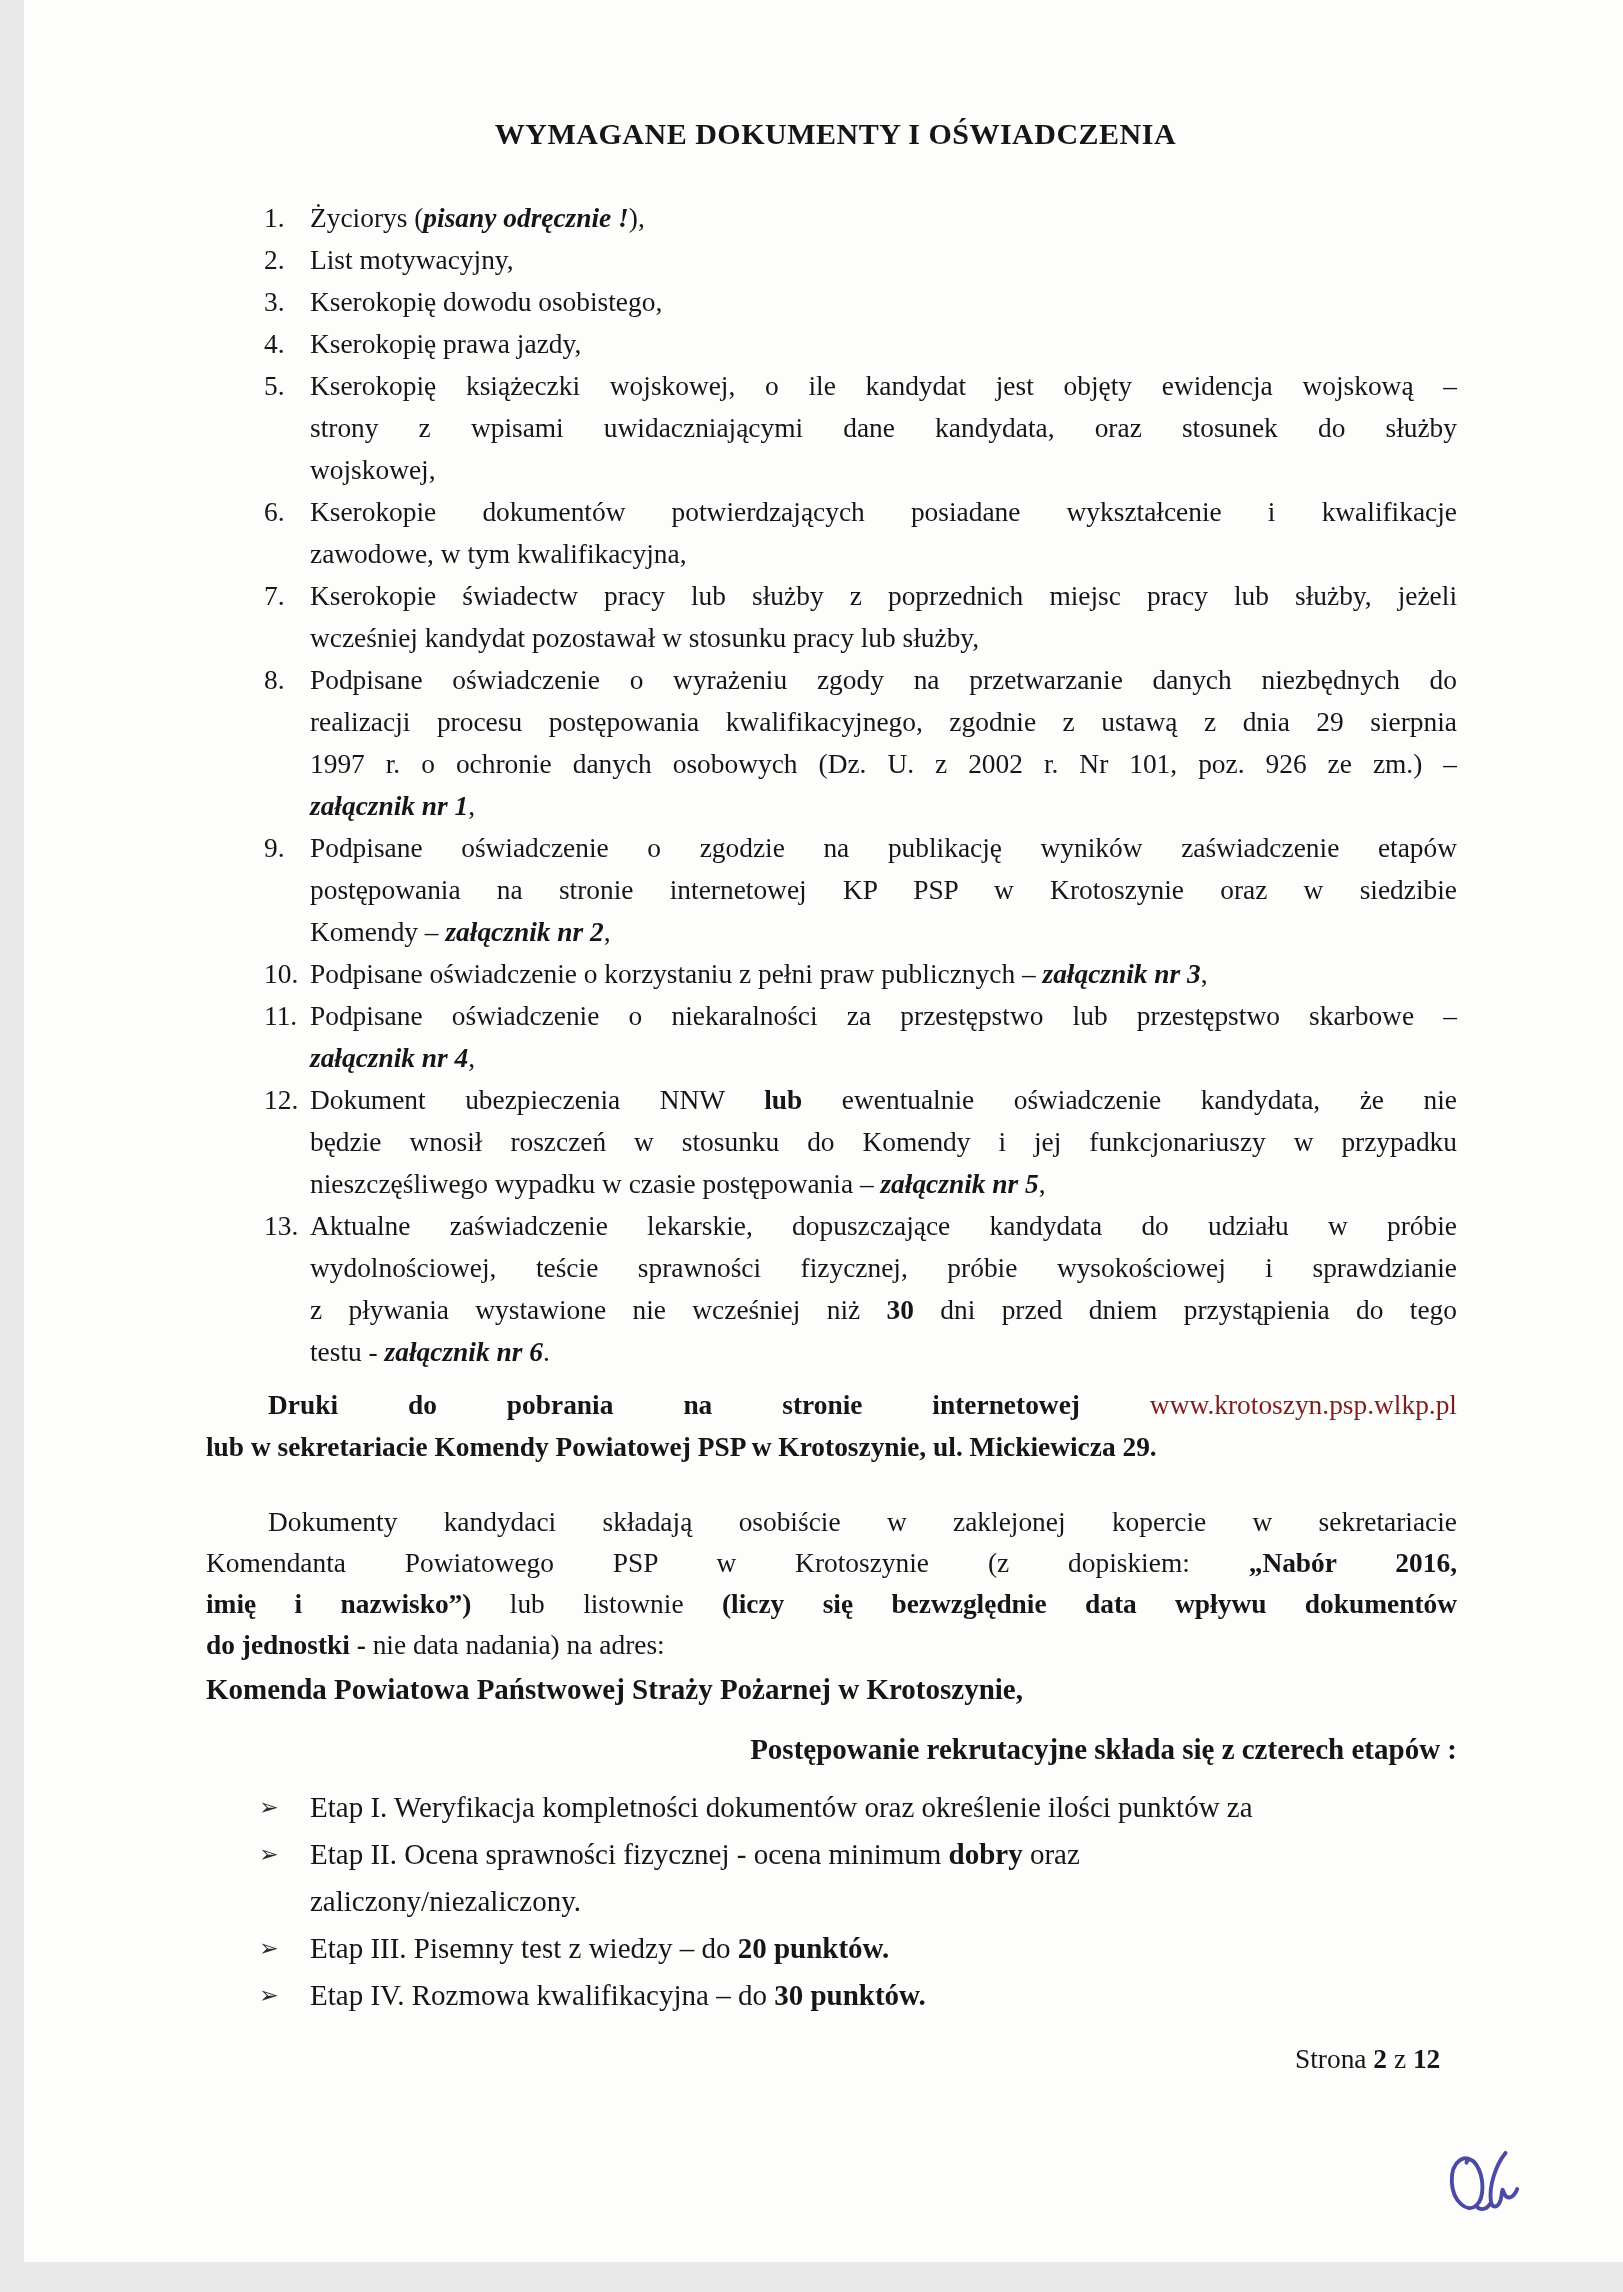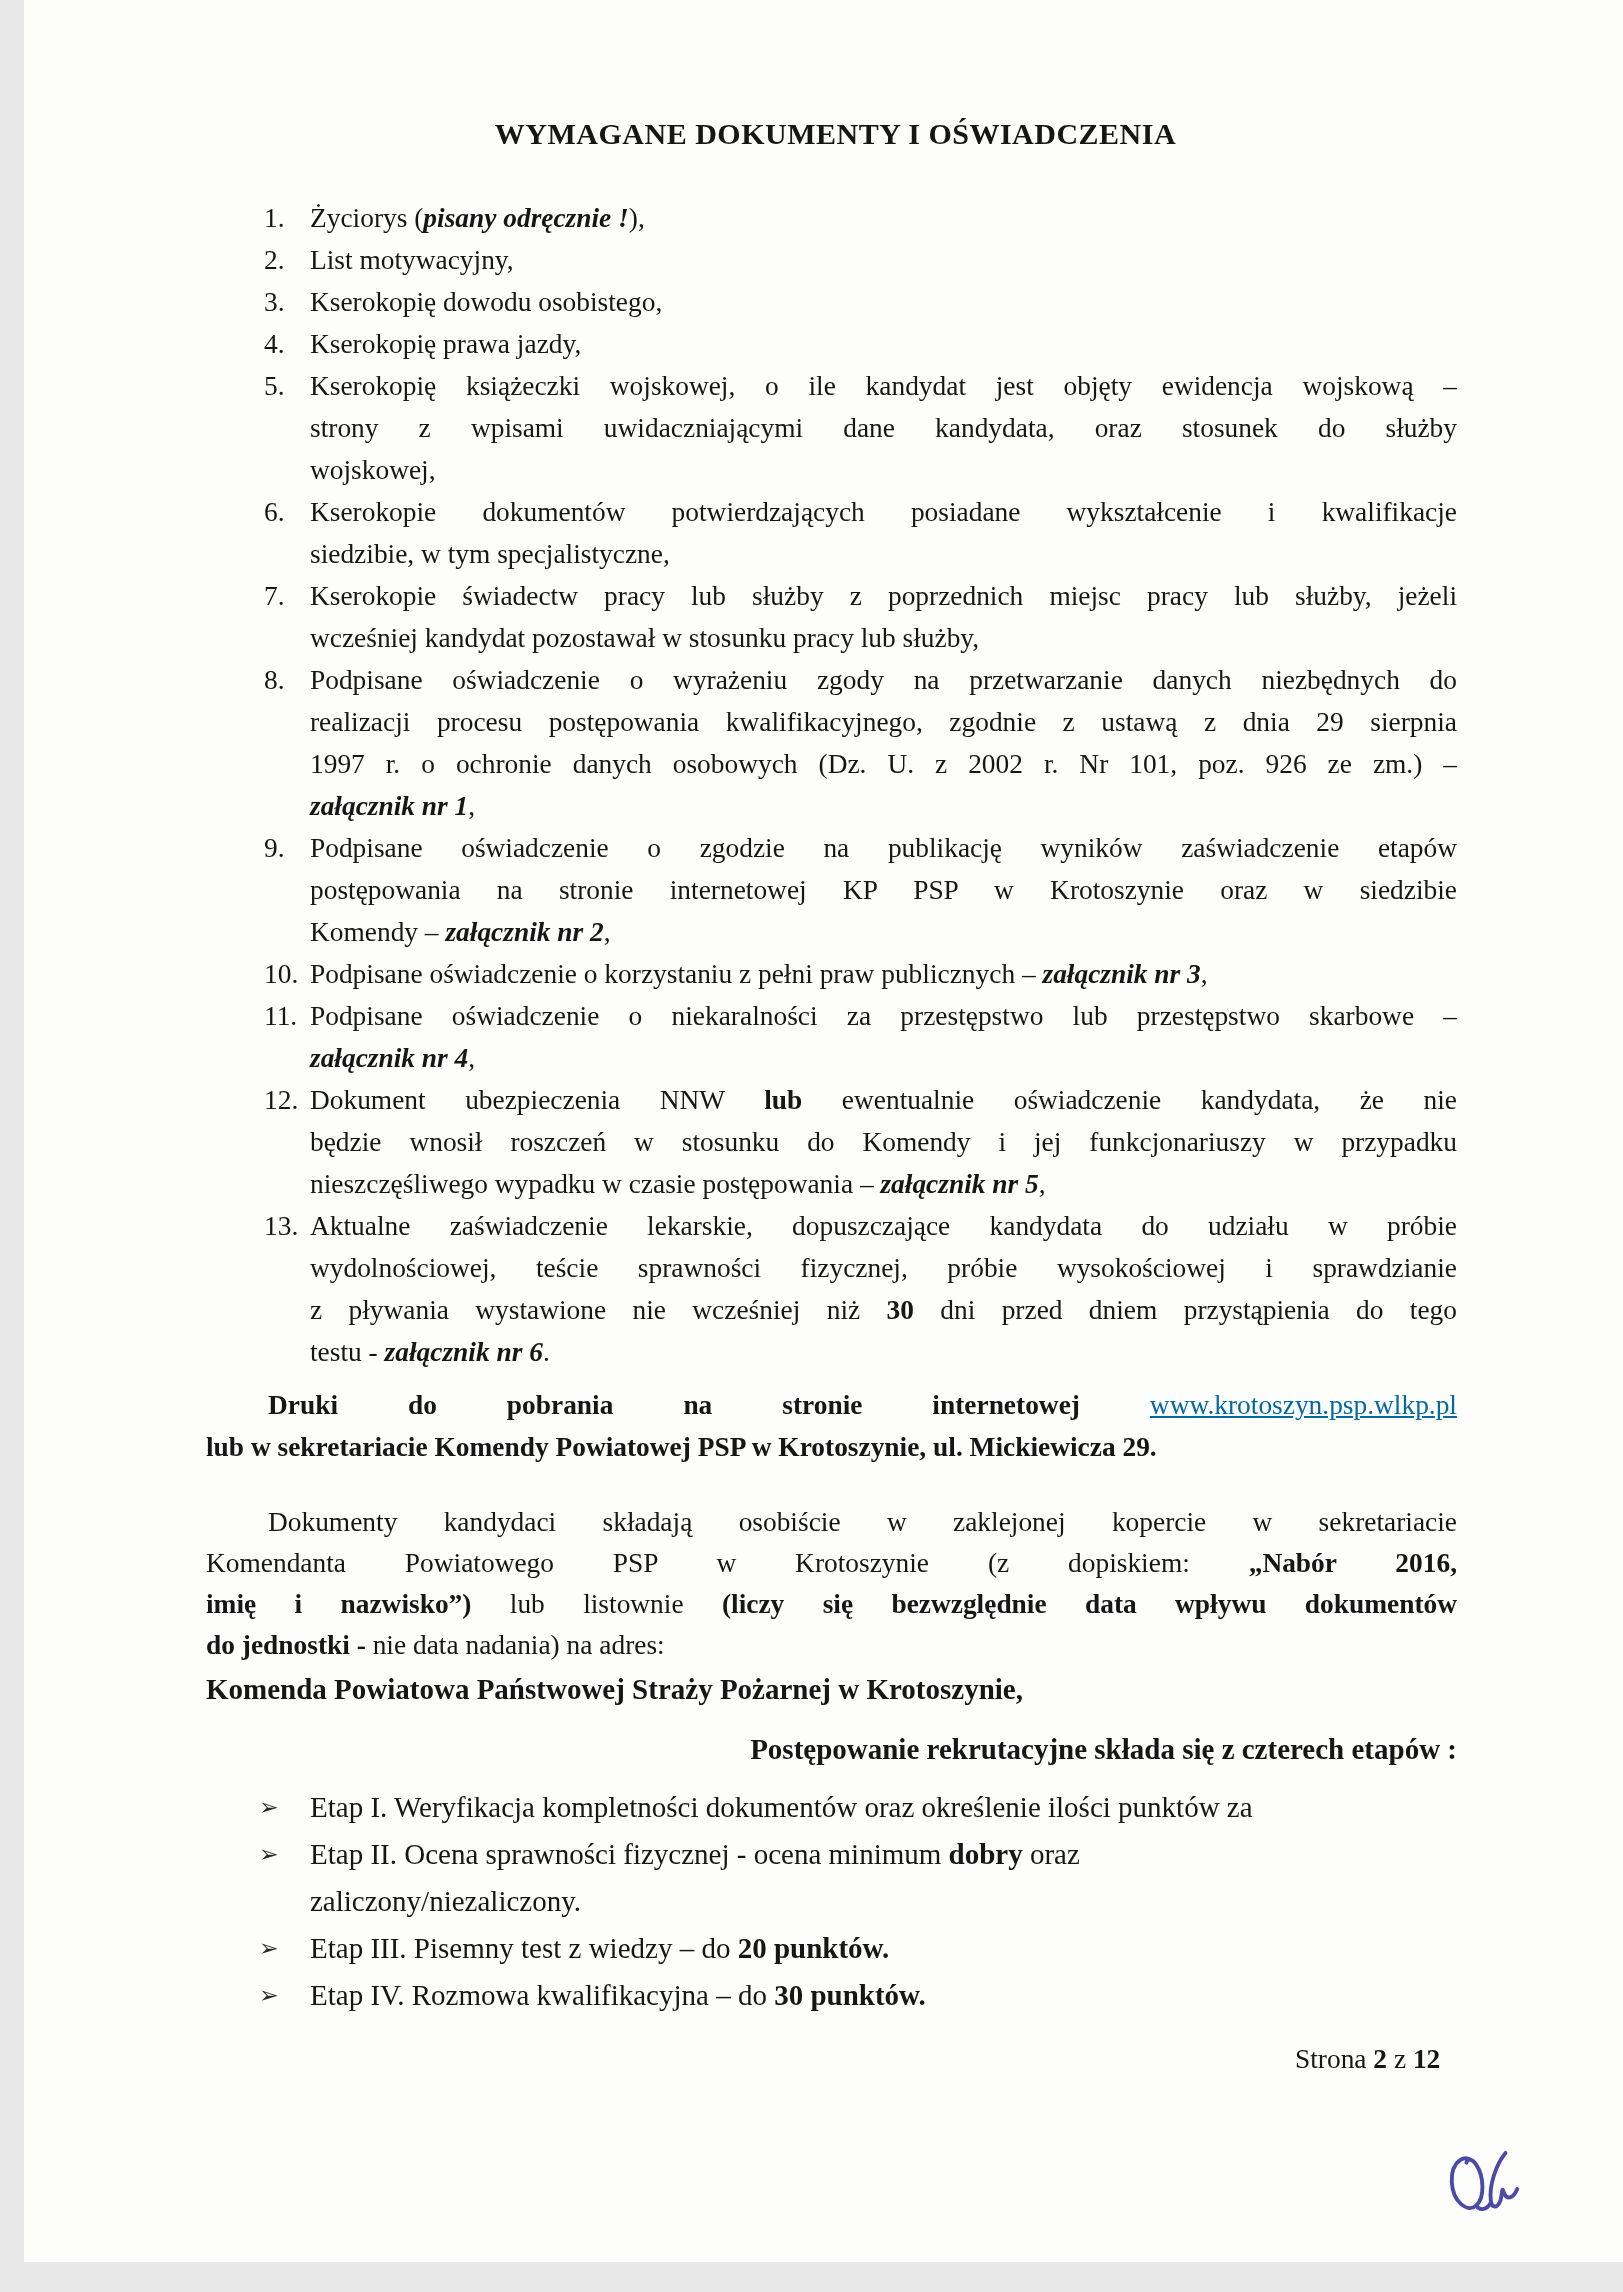--- a/index.html
+++ b/index.html
@@ -24,21 +24,21 @@
   .li{display:flex;}
   .num{flex:0 0 46px;}
   .libody{flex:1;min-width:0;}
   .jl{text-align:justify;text-align-last:justify;}
   .ll{text-align:left;}
   .b{font-weight:bold;}
   .bi{font-weight:bold;font-style:italic;}
   
   .druki{margin-top:10.8px;font-size:27.4px;line-height:42px;font-weight:bold;}
   .druki-l1{display:flex;justify-content:space-between;padding-left:62px;}
-  .link{font-weight:normal;color:#0369a1;text-decoration:underline;}
+  .link{font-weight:normal;color:#7f1d1d;}
   
   .dokumenty{margin-top:34px;font-size:27.4px;line-height:41px;}
   .dokumenty .ind{padding-left:62px;}
   
   .address{margin-top:2.9px;font-size:29px;line-height:41px;font-weight:bold;text-align:left;}
   
   .etapy-heading{margin-top:20.6px;font-size:29px;line-height:39px;font-weight:bold;text-align:right;}
   .etaplist{margin-top:14.7px;margin-left:53px;font-size:29px;line-height:47px;}
   .et{display:flex;}
   .arrow{flex:0 0 51px;font-family:"DejaVu Sans",sans-serif;font-size:23.5px;color:#2b2b2b;}
@@ -91,21 +91,21 @@
           <div class="jl"><span>Kserokopię książeczki wojskowej, o ile kandydat jest objęty ewidencja wojskową –</span></div>
           <div class="jl"><span>strony z wpisami uwidaczniającymi dane kandydata, oraz stosunek do służby</span></div>
           <div class="ll"><span>wojskowej,</span></div>
         </div>
       </div>
 
       <div class="li">
         <span class="num">6.</span>
         <div class="libody">
           <div class="jl"><span>Kserokopie dokumentów potwierdzających posiadane wykształcenie i kwalifikacje</span></div>
-          <div class="ll"><span>siedzibie, w tym specjalistyczne,</span></div>
+          <div class="ll"><span>zawodowe, w tym kwalifikacyjna,</span></div>
         </div>
       </div>
 
       <div class="li">
         <span class="num">7.</span>
         <div class="libody">
           <div class="jl"><span>Kserokopie świadectw pracy lub służby z poprzednich miejsc pracy lub służby, jeżeli</span></div>
           <div class="ll"><span>wcześniej kandydat pozostawał w stosunku pracy lub służby,</span></div>
         </div>
       </div>

